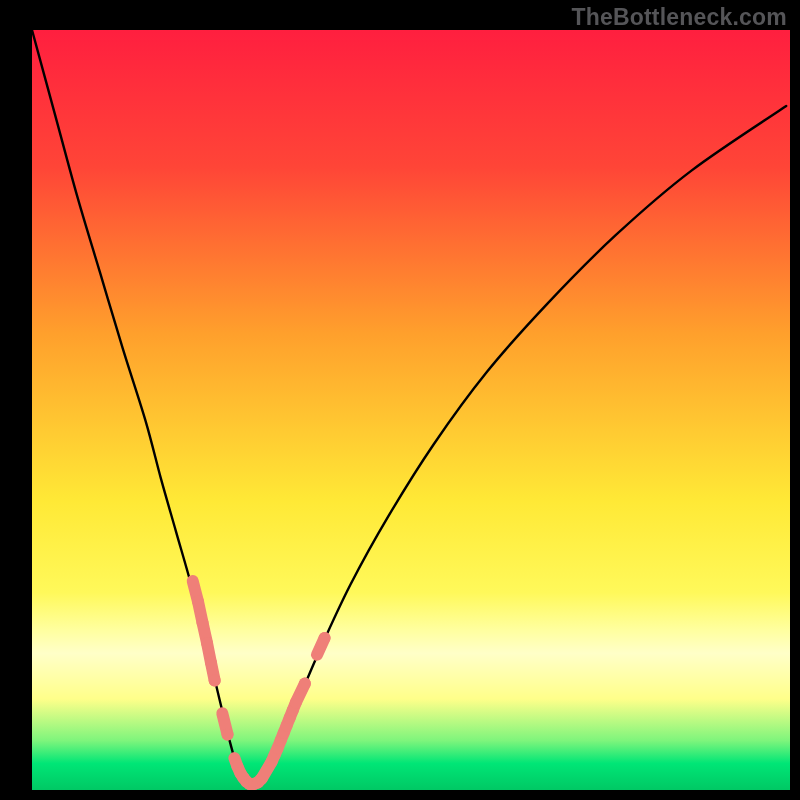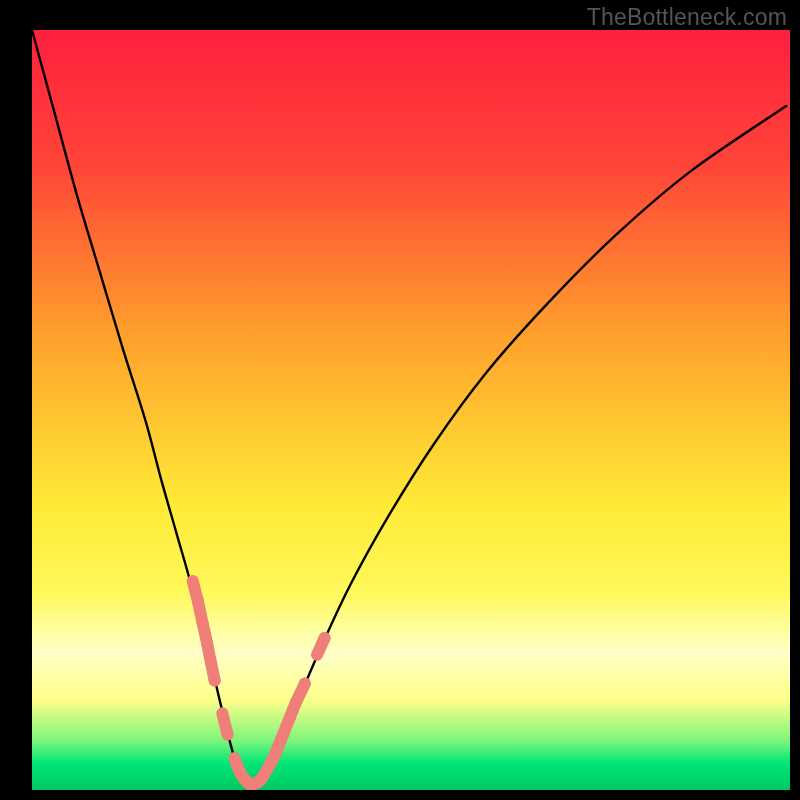--- a/index.html
+++ b/index.html
@@ -28,21 +28,21 @@
     position: absolute;
     inset: 0;
     width: 100%;
     height: 100%;
     overflow: visible;
   }
   #watermark {
     position: absolute;
     color: #555558;
     font-size: 23px;
-    font-weight: 400;
+    font-weight: 700;
     letter-spacing: 0.2px;
     white-space: nowrap;
   }
 </style>
 </head>
 <body>
 
 <div id="frame">
   <div id="plot-area" style="left: 32px; top: 30px; width: 758px; height: 760px;">
     <div id="gradient" style="background: linear-gradient(rgb(255, 31, 63) 0%, rgb(255, 69, 55) 18%, rgb(255, 160, 44) 40%, rgb(255, 233, 54) 62%, rgb(255, 249, 90) 74%, rgb(255, 255, 160) 79%, rgb(255, 255, 200) 82%, rgb(255, 255, 138) 88%, rgb(126, 245, 124) 93.5%, rgb(0, 230, 118) 96.5%, rgb(0, 200, 100) 100%);"></div>

